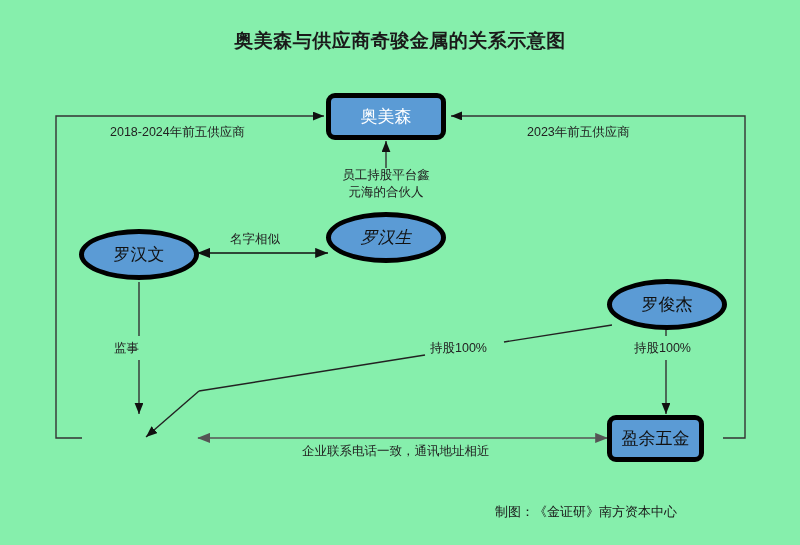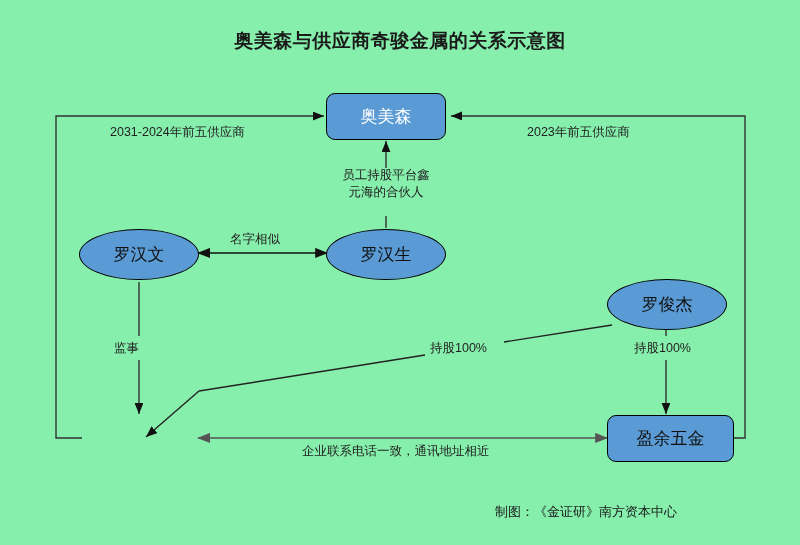--- a/index.html
+++ b/index.html
@@ -32,21 +32,21 @@
     color: #1a1a1a;
     letter-spacing: 0.5px;
   }
   .node {
     position: absolute;
     box-sizing: border-box;
     display: flex;
     align-items: center;
     justify-content: center;
     background: #5b9bd5;
-    border: 1px solid #000000;
+    border: 5px solid #000000;
     font-size: 17px;
     white-space: nowrap;
   }
   .node.rect {
     border-radius: 9px;
   }
   .node.ellipse {
     border-radius: 50%;
   }
   .node.white-text {
@@ -120,34 +120,34 @@
   </svg>
 
   <div class="node rect white-text" style="left:326px; top:93px; width:120px; height:47px;">
     <span>奥美森</span>
   </div>
 
   <div class="node ellipse dark-text" style="left:79px; top:229px; width:120px; height:51px;">
     <span>罗汉文</span>
   </div>
 
-  <div class="node ellipse dark-text" style="left:326px; top:229px; width:120px; height:51px;">
+  <div class="node ellipse dark-text" style="left:326px; top:212px; width:120px; height:51px;font-style:italic;">
     <span>罗汉生</span>
   </div>
 
   <div class="node ellipse dark-text" style="left:607px; top:279px; width:120px; height:51px;">
     <span>罗俊杰</span>
   </div>
 
 
-  <div class="node rect dark-text" style="left:607px; top:415px; width:127px; height:47px;">
+  <div class="node rect dark-text" style="left:607px; top:415px; width:97px; height:47px;">
     <span>盈余五金</span>
   </div>
 
-  <div class="edge-label" style="left:110px; top:124px;">2031-2024年前五供应商</div>
+  <div class="edge-label" style="left:110px; top:124px;">2018-2024年前五供应商</div>
 
   <div class="edge-label" style="left:527px; top:124px;">2023年前五供应商</div>
 
   <div class="edge-label two-line" style="left:311px; top:167px;">
     <span>员工持股平台鑫</span><br>
     <span>元海的合伙人</span>
   </div>
 
   <div class="edge-label" style="left:230px; top:231px;">名字相似</div>
 

